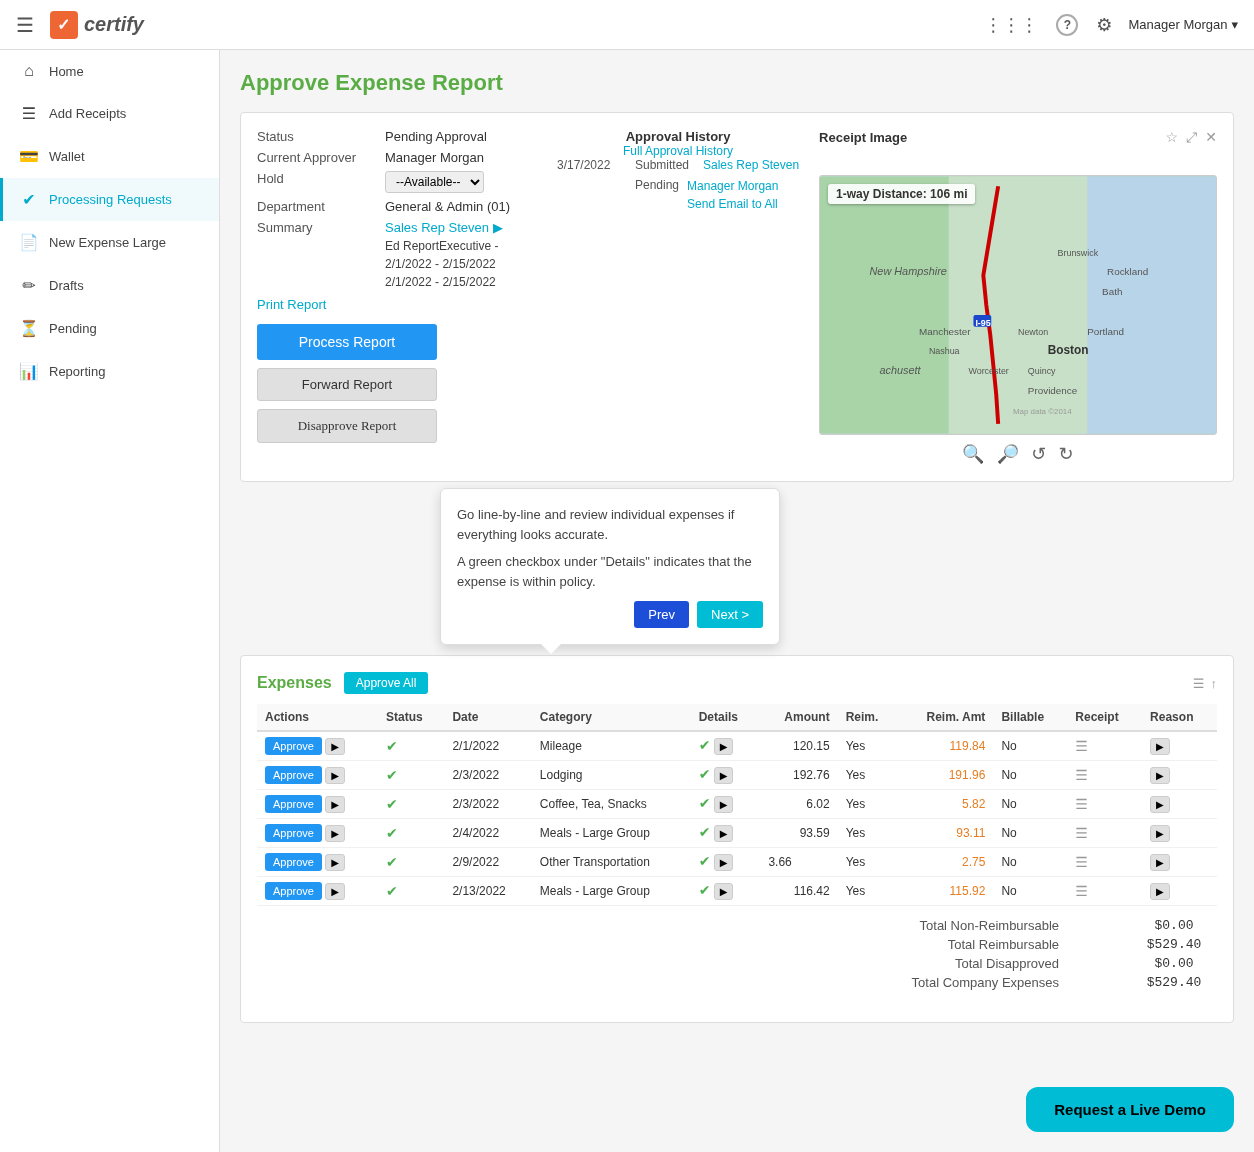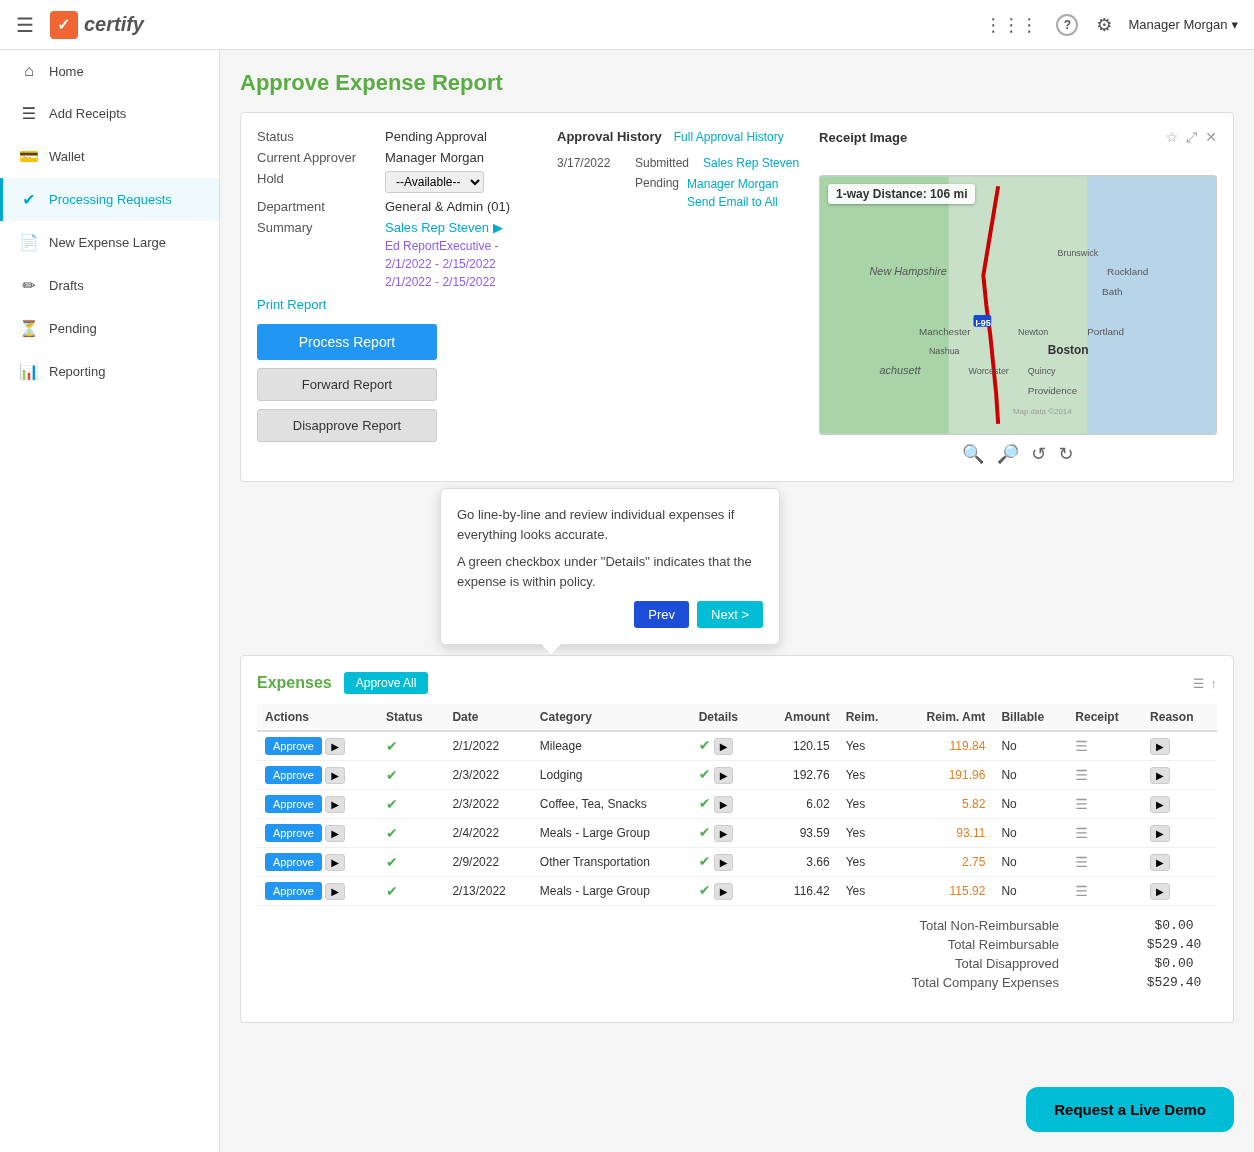--- a/index.html
+++ b/index.html
@@ -45,31 +45,31 @@
 
     .report-top { display: flex; gap: 20px; }
     .report-meta { min-width: 280px; }
     .meta-row { display: flex; align-items: flex-start; gap: 8px; margin-bottom: 6px; }
     .meta-label { color: #555; min-width: 120px; }
     .meta-value { color: #333; }
 
     select.hold-select { border: 1px solid #ccc; border-radius: 3px; padding: 2px 6px; font-size: 12px; }
 
     .summary-link { color: #00aacc; cursor: pointer; display: inline-flex; align-items: center; gap: 4px; }
-    .summary-detail { font-size: 12px; color: #8b5cf6; margin-top: 4px; }
+    .summary-detail { font-size: 12px; color: #404040; margin-top: 4px; }
 
     .print-link { color: #00aacc; cursor: pointer; font-size: 13px; margin-top: 8px; display: block; }
 
     .btn-process { background: #2196F3; color: white; border: none; border-radius: 3px; padding: 10px 24px; font-size: 14px; cursor: pointer; margin-top: 12px; display: block; width: 180px; }
     .btn-forward { background: #e0e0e0; color: #333; border: 1px solid #ccc; border-radius: 3px; padding: 8px 24px; font-size: 13px; cursor: pointer; margin-top: 8px; display: block; width: 180px; }
-    .btn-disapprove { background: #e0e0e0; color: #333; border: 1px solid #ccc; border-radius: 3px; padding: 8px 24px; font-size: 13px; cursor: pointer; margin-top: 8px; display: block; width: 180px; }
+    .btn-disapprove { background: #e0e0e0; color: #333; border: 1px solid #ccc; border-radius: 3px; padding: 8px 24px; font-size: 13px; cursor: pointer; margin-top: 8px; display: block; width: 180px; font-family: Liberation Serif, serif; }
 
     
     .approval-section { min-width: 200px; }
-    .approval-header { display: flex; align-items: center; gap: 12px; margin-bottom: 12px; }
+    .approval-header { display: flex; align-items: center; margin-bottom: 0; flex-direction: column; }
     .approval-title { font-weight: bold; color: #333; }
     .approval-full-link { color: #00aacc; font-size: 12px; cursor: pointer; }
     .approval-row { display: flex; gap: 8px; margin-bottom: 6px; align-items: flex-start; }
     .approval-date { color: #555; font-size: 12px; min-width: 70px; }
     .approval-status { color: #555; font-size: 12px; min-width: 60px; }
     .approval-person { color: #00aacc; font-size: 12px; cursor: pointer; }
     .approval-pending { color: #555; font-size: 12px; }
     .approval-email { color: #00aacc; font-size: 12px; cursor: pointer; display: block; margin-top: 4px; }
 
     
@@ -431,21 +431,21 @@
     </td>
     <td>
       <span class="check-green">✔</span>
     </td>
     <td>2/9/2022</td>
     <td>Other Transportation</td>
     <td>
       <span class="check-green">✔</span>
       <button class="arrow-btn">▶</button>
     </td>
-    <td style="text-align:right;">3.66</td>
+    <td style="text-align:left;">3.66</td>
     <td>Yes</td>
     <td style="text-align:right;"><span class="amount-orange">2.75</span></td>
     <td>No</td>
     <td><span class="receipt-icon">☰</span></td>
     <td><button class="arrow-btn">▶</button></td>
   </tr>
             <tr>
     <td>
       <button class="btn-approve-row">Approve</button>
       <button class="arrow-btn">▶</button>

